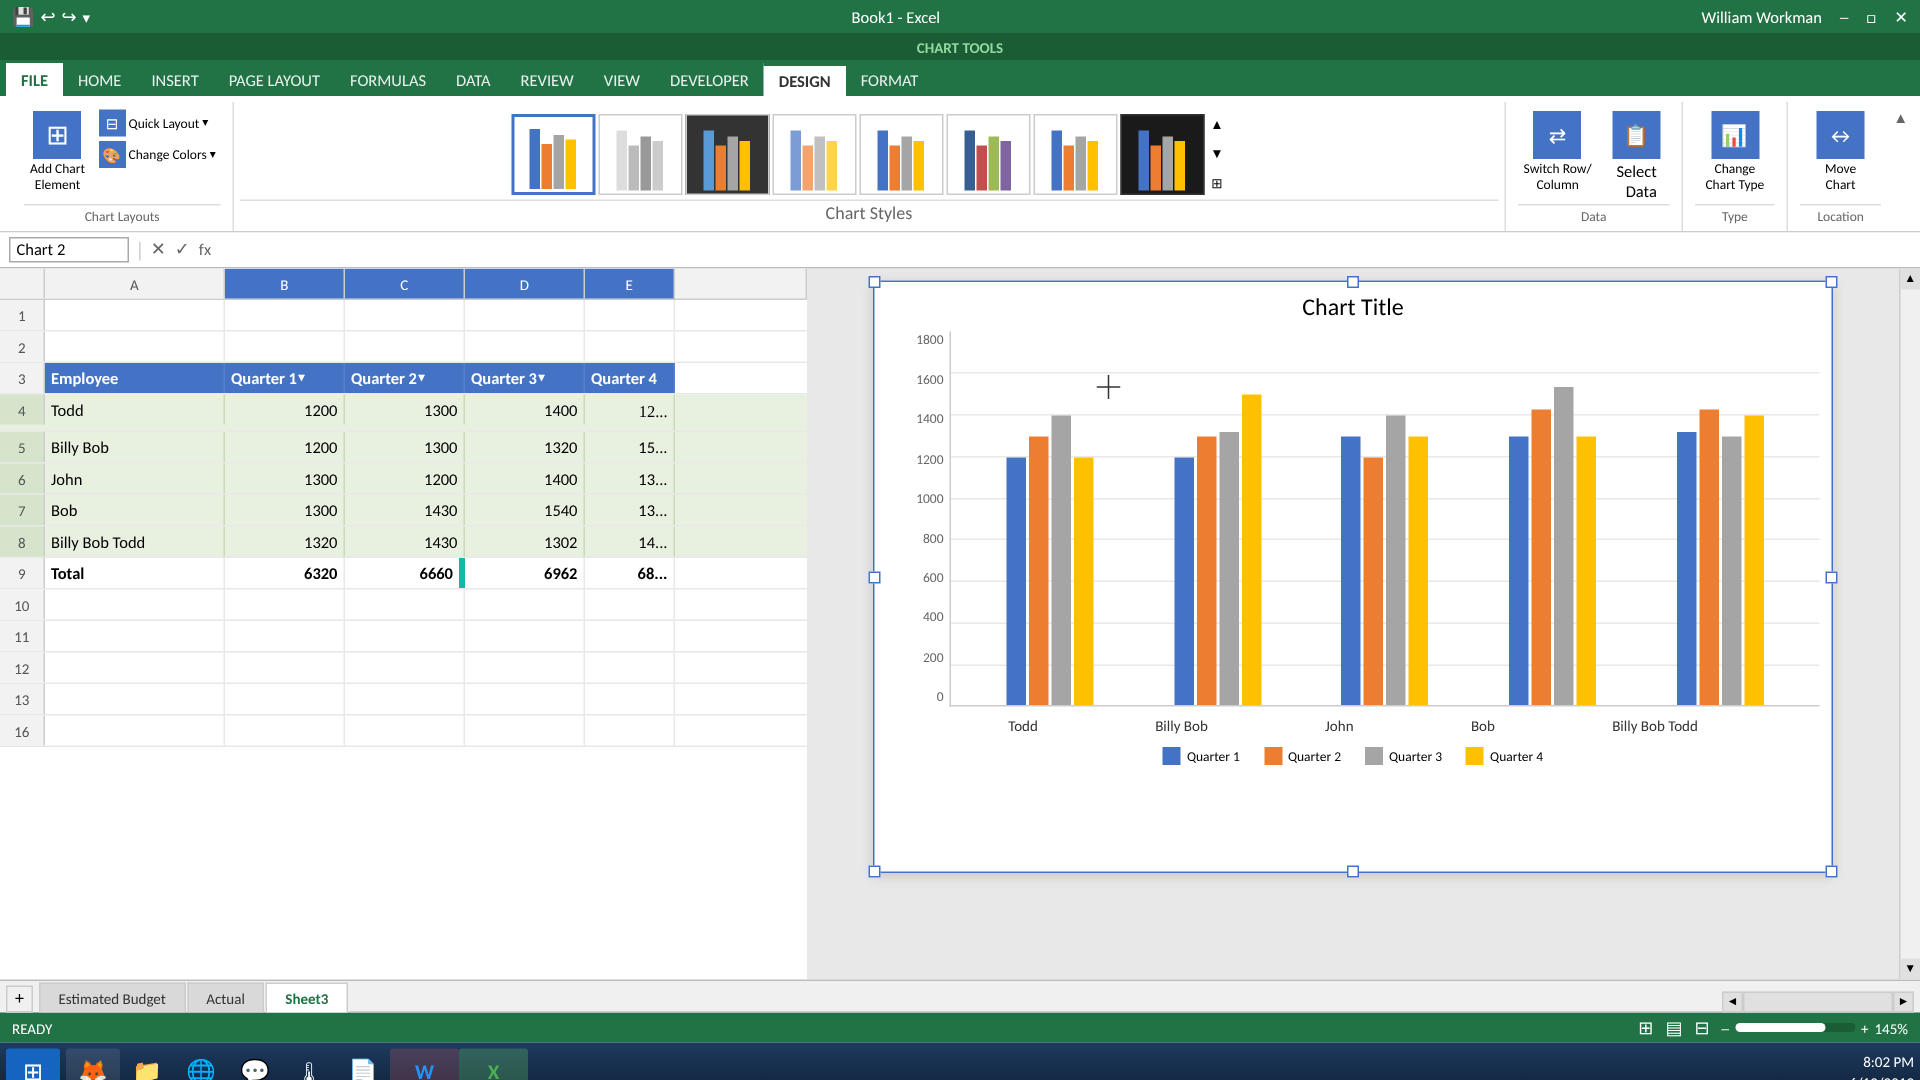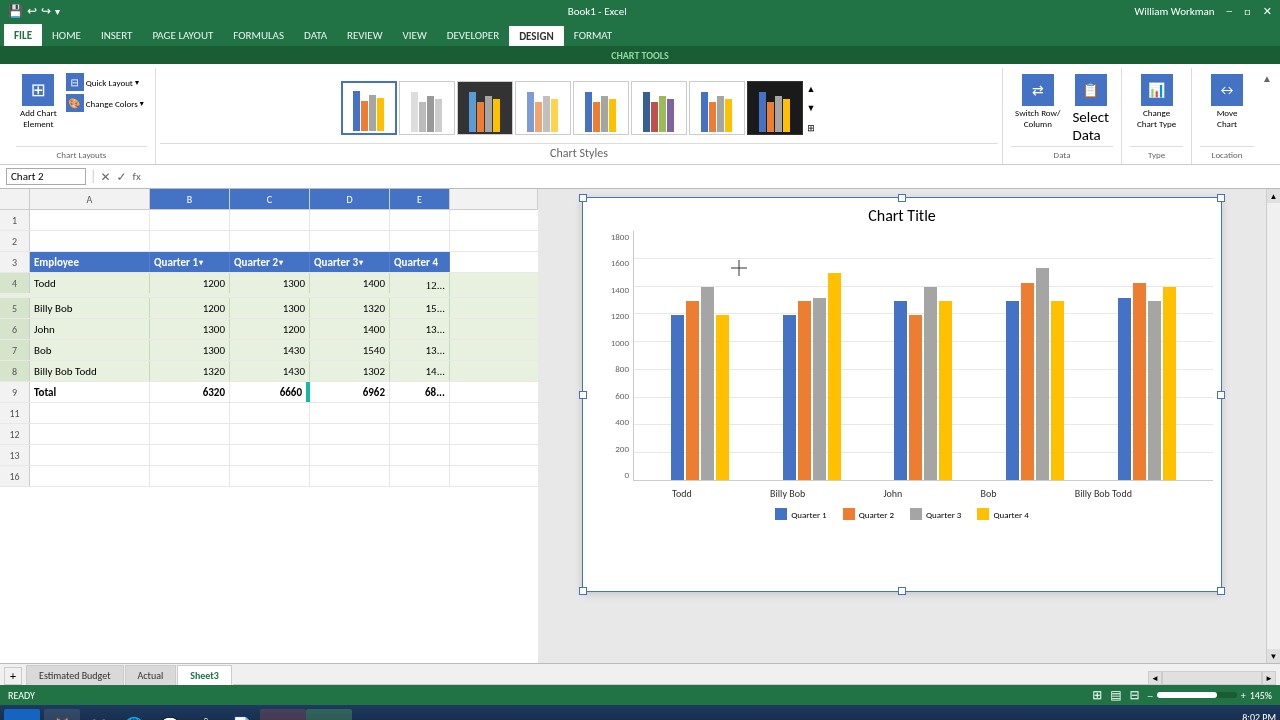--- a/index.html
+++ b/index.html
@@ -89,38 +89,38 @@
     </div>
     <div style="color:white;font-size:11px;">Book1 - Excel</div>
     <div style="display:flex;align-items:center;gap:12px;">
       <span style="color:white;font-size:11px;">William Workman</span>
       <span style="color:white;font-size:11px;cursor:pointer;">─</span>
       <span style="color:white;font-size:11px;cursor:pointer;">□</span>
       <span style="color:white;font-size:11px;cursor:pointer;">✕</span>
     </div>
   </div>
 
+  <div style="background:#1a5c33; height:18px; display:flex; align-items:center; justify-content:center;">
+    <span style="color:#90d9a0;font-size:10px;font-weight:bold;">CHART TOOLS</span>
+  </div>
+
   <div style="background:#217346; display:flex; height:24px; align-items:flex-end; padding: 0 0 0 4px;">
     <div style="background:white;color:#217346;padding:4px 10px;font-size:11px;font-weight:bold;cursor:pointer;height:22px;display:flex;align-items:center;">FILE</div>
     <div style="color:white;padding:4px 10px;font-size:11px;cursor:pointer;height:22px;display:flex;align-items:center;opacity:0.9;">HOME</div>
     <div style="color:white;padding:4px 10px;font-size:11px;cursor:pointer;height:22px;display:flex;align-items:center;opacity:0.9;">INSERT</div>
     <div style="color:white;padding:4px 10px;font-size:11px;cursor:pointer;height:22px;display:flex;align-items:center;opacity:0.9;">PAGE LAYOUT</div>
     <div style="color:white;padding:4px 10px;font-size:11px;cursor:pointer;height:22px;display:flex;align-items:center;opacity:0.9;">FORMULAS</div>
     <div style="color:white;padding:4px 10px;font-size:11px;cursor:pointer;height:22px;display:flex;align-items:center;opacity:0.9;">DATA</div>
     <div style="color:white;padding:4px 10px;font-size:11px;cursor:pointer;height:22px;display:flex;align-items:center;opacity:0.9;">REVIEW</div>
     <div style="color:white;padding:4px 10px;font-size:11px;cursor:pointer;height:22px;display:flex;align-items:center;opacity:0.9;">VIEW</div>
     <div style="color:white;padding:4px 10px;font-size:11px;cursor:pointer;height:22px;display:flex;align-items:center;opacity:0.9;">DEVELOPER</div>
     <div style="background:white;color:#333;padding:4px 10px;font-size:11px;font-weight:bold;cursor:pointer;height:22px;display:flex;align-items:center;border-top:2px solid #217346;">DESIGN</div>
     <div style="color:white;padding:4px 10px;font-size:11px;cursor:pointer;height:22px;display:flex;align-items:center;opacity:0.9;">FORMAT</div>
   </div>
 
-  <div style="background:#1a5c33; height:18px; display:flex; align-items:center; justify-content:center;">
-    <span style="color:#90d9a0;font-size:10px;font-weight:bold;">CHART TOOLS</span>
-  </div>
-
   <div style="background:white;border-bottom:1px solid #ccc;display:flex;align-items:stretch;padding:4px 8px 0;min-height:82px;gap:0;">
 
     <div style="display:flex;flex-direction:column;padding:0 8px 4px;border-right:1px solid #ddd;align-items:center;justify-content:space-between;min-width:140px;">
       <div style="display:flex;gap:2px;align-items:flex-start;flex:1;padding-top:4px;">
         <div style="display:flex;flex-direction:column;align-items:center;cursor:pointer;padding:2px 4px;min-width:44px;border-radius:2px;">
           <div style="width:32px;height:32px;background:#4472c4;display:flex;align-items:center;justify-content:center;color:white;font-size:18px;">⊞</div>
           <span style="font-size:9px;text-align:center;margin-top:2px;line-height:1.2;">Add Chart<br>Element</span>
         </div>
         <div style="display:flex;flex-direction:column;gap:1px;">
           <div style="display:flex;align-items:center;cursor:pointer;padding:1px 3px;font-size:9px;gap:2px;border-radius:2px;">
@@ -199,21 +199,21 @@
     </div>
 
     <div style="display:flex;flex-direction:column;padding:0 8px 4px;border-right:1px solid #ddd;align-items:center;justify-content:space-between;min-width:100px;">
       <div style="display:flex;gap:4px;align-items:flex-start;flex:1;padding-top:4px;">
         <div style="display:flex;flex-direction:column;align-items:center;cursor:pointer;padding:2px 4px;min-width:44px;">
           <div style="width:32px;height:32px;background:#4472c4;display:flex;align-items:center;justify-content:center;color:white;font-size:14px;">⇄</div>
           <span style="font-size:9px;text-align:center;margin-top:2px;line-height:1.2;">Switch Row/<br>Column</span>
         </div>
         <div style="display:flex;flex-direction:column;align-items:center;cursor:pointer;padding:2px 4px;min-width:44px;">
           <div style="width:32px;height:32px;background:#4472c4;display:flex;align-items:center;justify-content:center;color:white;font-size:14px;">📋</div>
-          <span style="font-size:15px;text-align:left;margin-top:2px;line-height:1.2;">Select<br>Data</span>
+          <span style="font-size:11px;text-align:right;margin-top:2px;line-height:1.2;">Select<br>Data</span>
         </div>
       </div>
       <div style="font-size:9px;color:#666;border-top:1px solid #ddd;width:100%;text-align:center;padding-top:2px;">Data</div>
     </div>
 
     <div style="display:flex;flex-direction:column;padding:0 8px 4px;border-right:1px solid #ddd;align-items:center;justify-content:space-between;min-width:70px;">
       <div style="display:flex;gap:4px;align-items:flex-start;flex:1;padding-top:4px;">
         <div style="display:flex;flex-direction:column;align-items:center;cursor:pointer;padding:2px 4px;min-width:50px;">
           <div style="width:32px;height:32px;background:#4472c4;display:flex;align-items:center;justify-content:center;color:white;font-size:14px;">📊</div>
           <span style="font-size:9px;text-align:center;margin-top:2px;line-height:1.2;">Change<br>Chart Type</span>
@@ -334,20 +334,28 @@
       <div style="display:flex;border-bottom:1px solid #e8e8e8;">
         <div style="width:30px;min-width:30px;height:20px;border-right:1px solid #ccc;background:#f2f2f2;display:flex;align-items:center;justify-content:center;font-size:10px;color:#555;">9</div>
         <div style="width:120px;height:20px;border-right:1px solid #e8e8e8;font-size:11px;font-weight:bold;display:flex;align-items:center;padding:0 4px;">Total</div>
         <div style="width:80px;height:20px;border-right:1px solid #e8e8e8;font-size:11px;font-weight:bold;display:flex;align-items:center;justify-content:flex-end;padding:0 4px;">6320</div>
         <div style="width:80px;height:20px;border-right:4px solid #14b8a6;font-size:11px;font-weight:bold;display:flex;align-items:center;justify-content:flex-end;padding:0 4px;">6660</div>
         <div style="width:80px;height:20px;border-right:1px solid #e8e8e8;font-size:11px;font-weight:bold;display:flex;align-items:center;justify-content:flex-end;padding:0 4px;">6962</div>
         <div style="width:60px;height:20px;border-right:1px solid #e8e8e8;font-size:11px;font-weight:bold;display:flex;align-items:center;justify-content:flex-end;padding:0 4px;overflow:hidden;">68...</div>
       </div>
 
       <div id="empty-rows">
+          <div style="display: flex; border-bottom: 1px solid rgb(232, 232, 232);">
+    <div style="width:30px;min-width:30px;height:20px;border-right:1px solid #ccc;background:#f2f2f2;display:flex;align-items:center;justify-content:center;font-size:10px;color:#555;">10</div>
+    <div style="width:120px;height:20px;border-right:1px solid #e8e8e8;"></div>
+    <div style="width:80px;height:20px;border-right:1px solid #e8e8e8;"></div>
+    <div style="width:80px;height:20px;border-right:1px solid #e8e8e8;"></div>
+    <div style="width:80px;height:20px;border-right:1px solid #e8e8e8;"></div>
+    <div style="width:60px;height:20px;border-right:1px solid #e8e8e8;"></div>
+  </div>
           <div style="display: flex; border-bottom: 1px solid rgb(232, 232, 232);">
     <div style="width:30px;min-width:30px;height:20px;border-right:1px solid #ccc;background:#f2f2f2;display:flex;align-items:center;justify-content:center;font-size:10px;color:#555;">11</div>
     <div style="width:120px;height:20px;border-right:1px solid #e8e8e8;"></div>
     <div style="width:80px;height:20px;border-right:1px solid #e8e8e8;"></div>
     <div style="width:80px;height:20px;border-right:1px solid #e8e8e8;"></div>
     <div style="width:80px;height:20px;border-right:1px solid #e8e8e8;"></div>
     <div style="width:60px;height:20px;border-right:1px solid #e8e8e8;"></div>
   </div>
           <div style="display: flex; border-bottom: 1px solid rgb(232, 232, 232);">
     <div style="width:30px;min-width:30px;height:20px;border-right:1px solid #ccc;background:#f2f2f2;display:flex;align-items:center;justify-content:center;font-size:10px;color:#555;">12</div>

